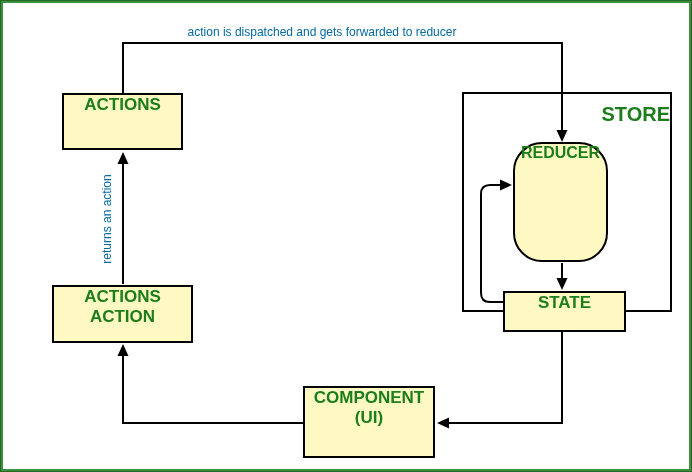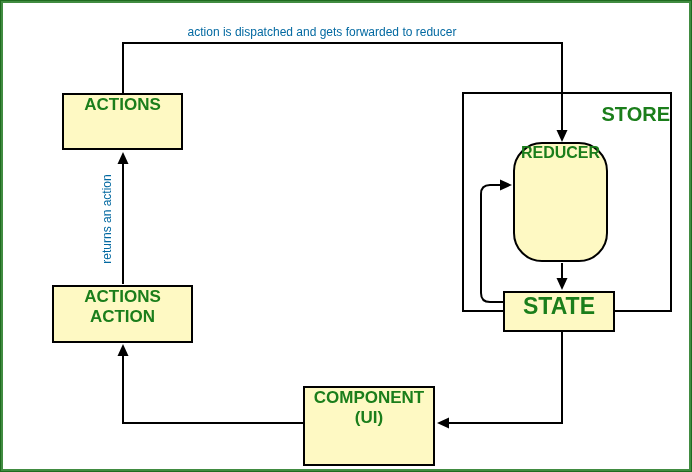--- a/index.html
+++ b/index.html
@@ -35,23 +35,23 @@
     line-height: 1.15;
     z-index: 2;
   }
   .node-actions        { left: 61px;  top: 92px;  width: 121px; height: 57px;  font-size: 17px; }
   .node-store          { left: 461px; top: 91px;  width: 210px; height: 220px;
                          background: transparent; z-index: 0;
                          justify-content: flex-start; align-items: flex-end; padding-left: 15px; }
   .store-label         { font-size: 20px; padding: 9px 0 0 11px; color: #1b7e1b; font-weight: bold; }
   .node-reducer        { left: 512px; top: 141px; width: 95px;  height: 120px; font-size: 16px;
                          padding-bottom: 30px; border-radius: 29px; }
-  .node-state          { left: 502px; top: 290px; width: 112px; height: 41px;  font-size: 23px; }
+  .node-state          { left: 502px; top: 290px; width: 123px; height: 41px;  font-size: 17px; }
   .node-action-creator { left: 51px;  top: 284px; width: 141px; height: 58px;  font-size: 17px; }
-  .node-component      { left: 302px; top: 385px; width: 132px; height: 80px;  font-size: 17px; }
+  .node-component      { left: 302px; top: 385px; width: 132px; height: 72px;  font-size: 17px; }
   .edge-label {
     position: absolute;
     color: #0369a1;
     font-weight: normal;
     font-size: 12px;
     text-align: center;
     z-index: 3;
     white-space: nowrap;
   }
   .label-dispatch { left: 141px; top: 24px;  width: 360px; }

